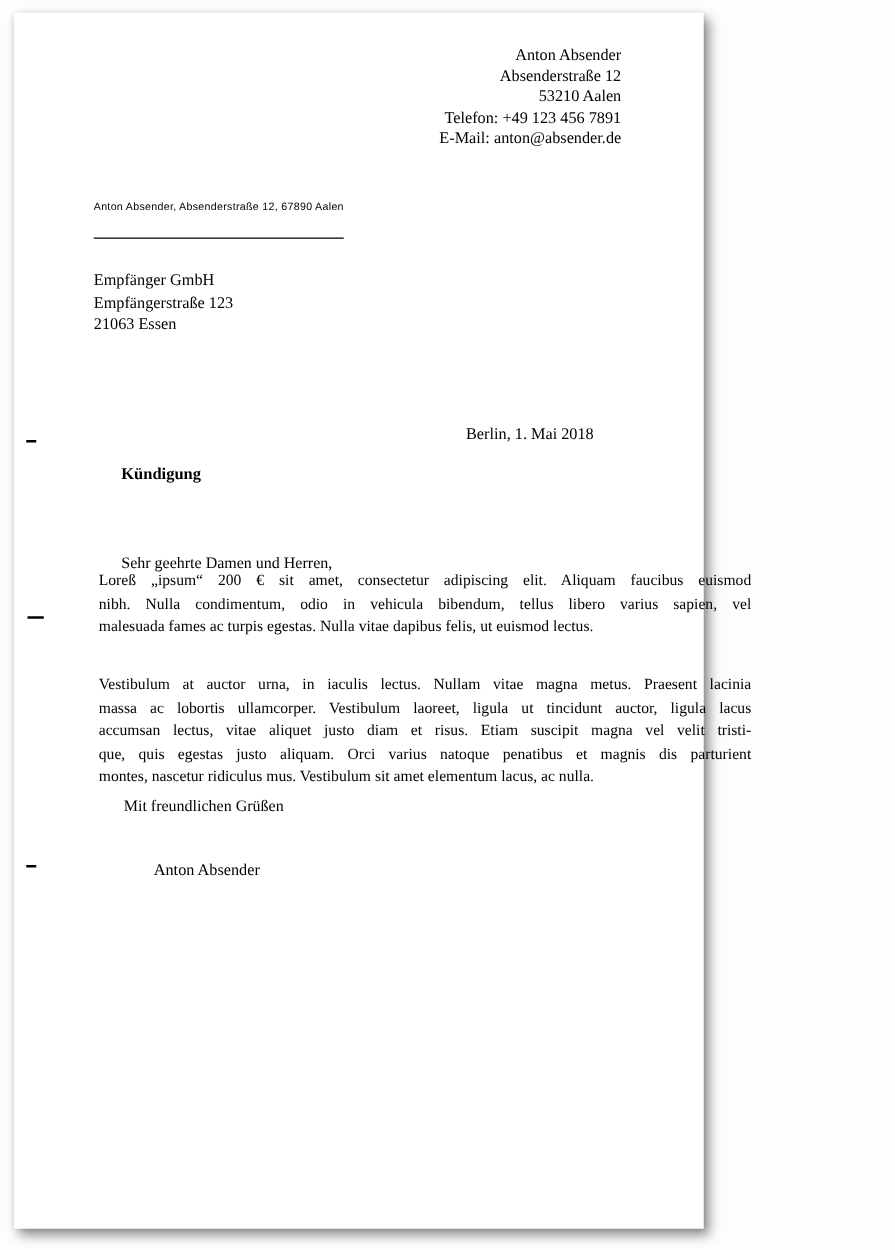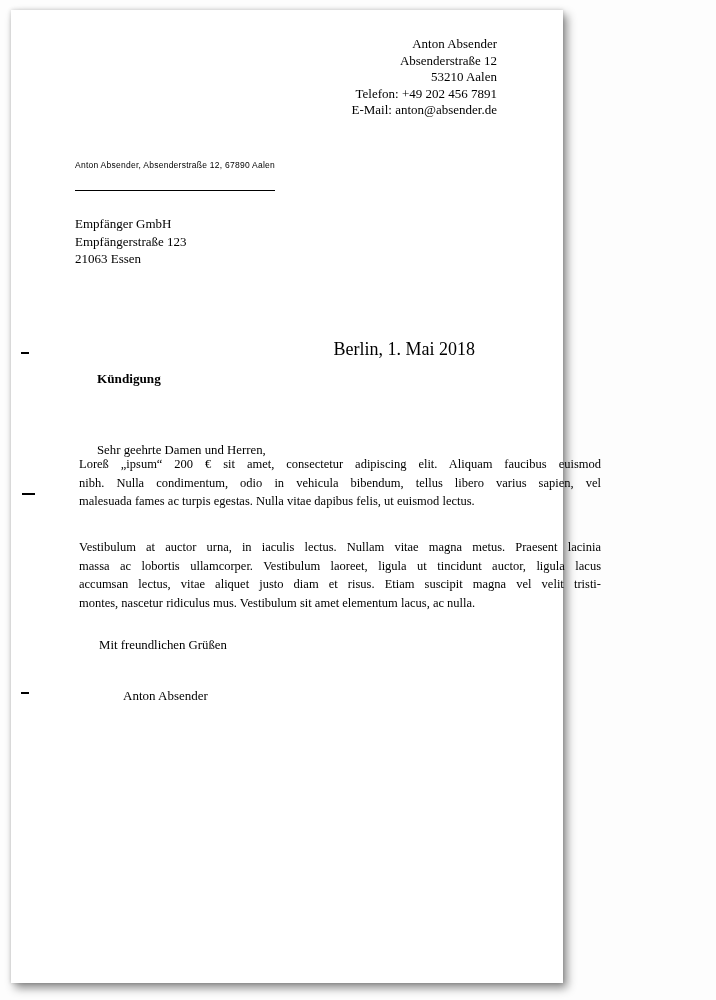--- a/index.html
+++ b/index.html
@@ -39,21 +39,21 @@
   }
 
   .recipient-block {
     left:64px; top:205px;
     font-size:13px; line-height:17.6px;
     white-space:nowrap;
   }
 
   .dateline {
     top:329px; right:88px;
-    font-size:18px; white-space:nowrap;
+    font-size:13px; white-space:nowrap;
   }
 
   .subject {
     left:86px; top:361px;
     font-size:13.2px; font-weight:bold;
   }
 
   .salutation {
     left:86px; top:433px;
     font-size:12.8px;
@@ -86,21 +86,21 @@
 </style>
 </head>
 <body>
 
 <div class="page">
 
   <div class="abs sender-block">
       <div class="pline">Anton Absender</div>
       <div class="pline">Absenderstraße 12</div>
       <div class="pline">53210 Aalen</div>
-      <div class="pline">Telefon: +49 202 456 7891</div>
+      <div class="pline">Telefon: +49 123 456 7891</div>
       <div class="pline last-line">E-Mail: anton@absender.de</div>
     </div>
 
   <div class="abs backaddress">Anton Absender, Absenderstraße 12, 67890 Aalen</div>
 
   <div class="abs recipient-block">
       <div class="pline">Empfänger GmbH</div>
       <div class="pline">Empfängerstraße 123</div>
       <div class="pline last-line">21063 Essen</div>
     </div>
@@ -114,20 +114,21 @@
   <div class="abs paragraph para-1">
       <div class="jline">Loreß „ipsum“ 200 € sit amet, consectetur adipiscing elit. Aliquam faucibus euismod</div>
       <div class="jline">nibh. Nulla condimentum, odio in vehicula bibendum, tellus libero varius sapien, vel</div>
       <div class="jline last-line">malesuada fames ac turpis egestas. Nulla vitae dapibus felis, ut euismod lectus.</div>
     </div>
 
   <div class="abs paragraph para-2">
       <div class="jline">Vestibulum at auctor urna, in iaculis lectus. Nullam vitae magna metus. Praesent lacinia</div>
       <div class="jline">massa ac lobortis ullamcorper. Vestibulum laoreet, ligula ut tincidunt auctor, ligula lacus</div>
       <div class="jline">accumsan lectus, vitae aliquet justo diam et risus. Etiam suscipit magna vel velit tristi-</div>
+      <div class="jline">que, quis egestas justo aliquam. Orci varius natoque penatibus et magnis dis parturient</div>
       <div class="jline last-line">montes, nascetur ridiculus mus. Vestibulum sit amet elementum lacus, ac nulla.</div>
     </div>
 
   <div class="abs closing">Mit freundlichen Grüßen</div>
 
   <div class="abs signature">Anton Absender</div>
 
   <div class="abs fold-mark fold-top"></div>
   <div class="abs fold-mark punch-mid"></div>
   <div class="abs fold-mark fold-bottom"></div>

